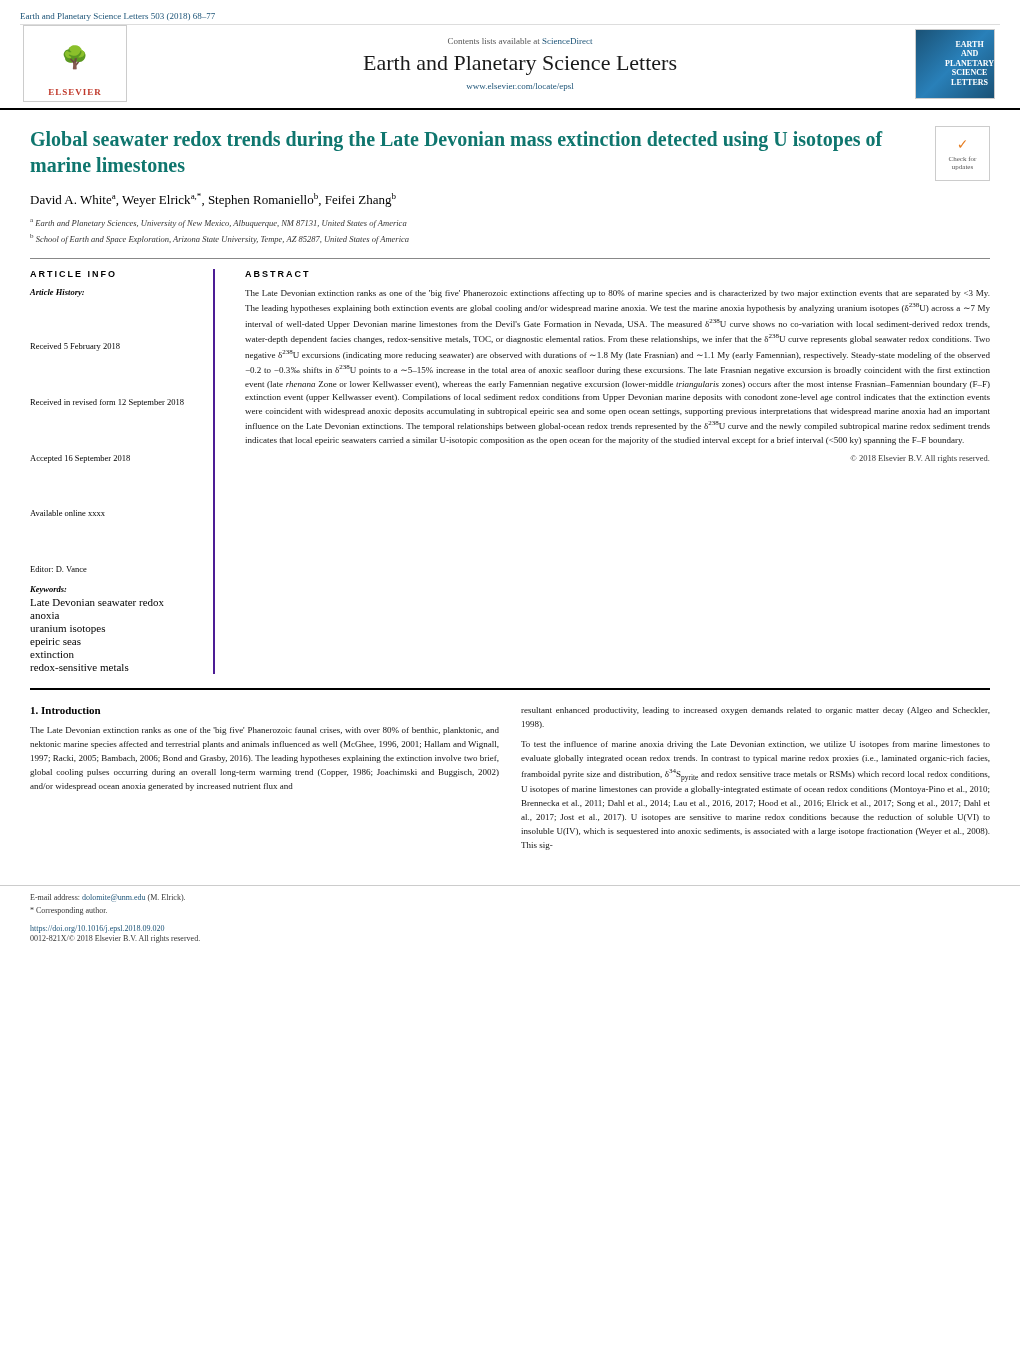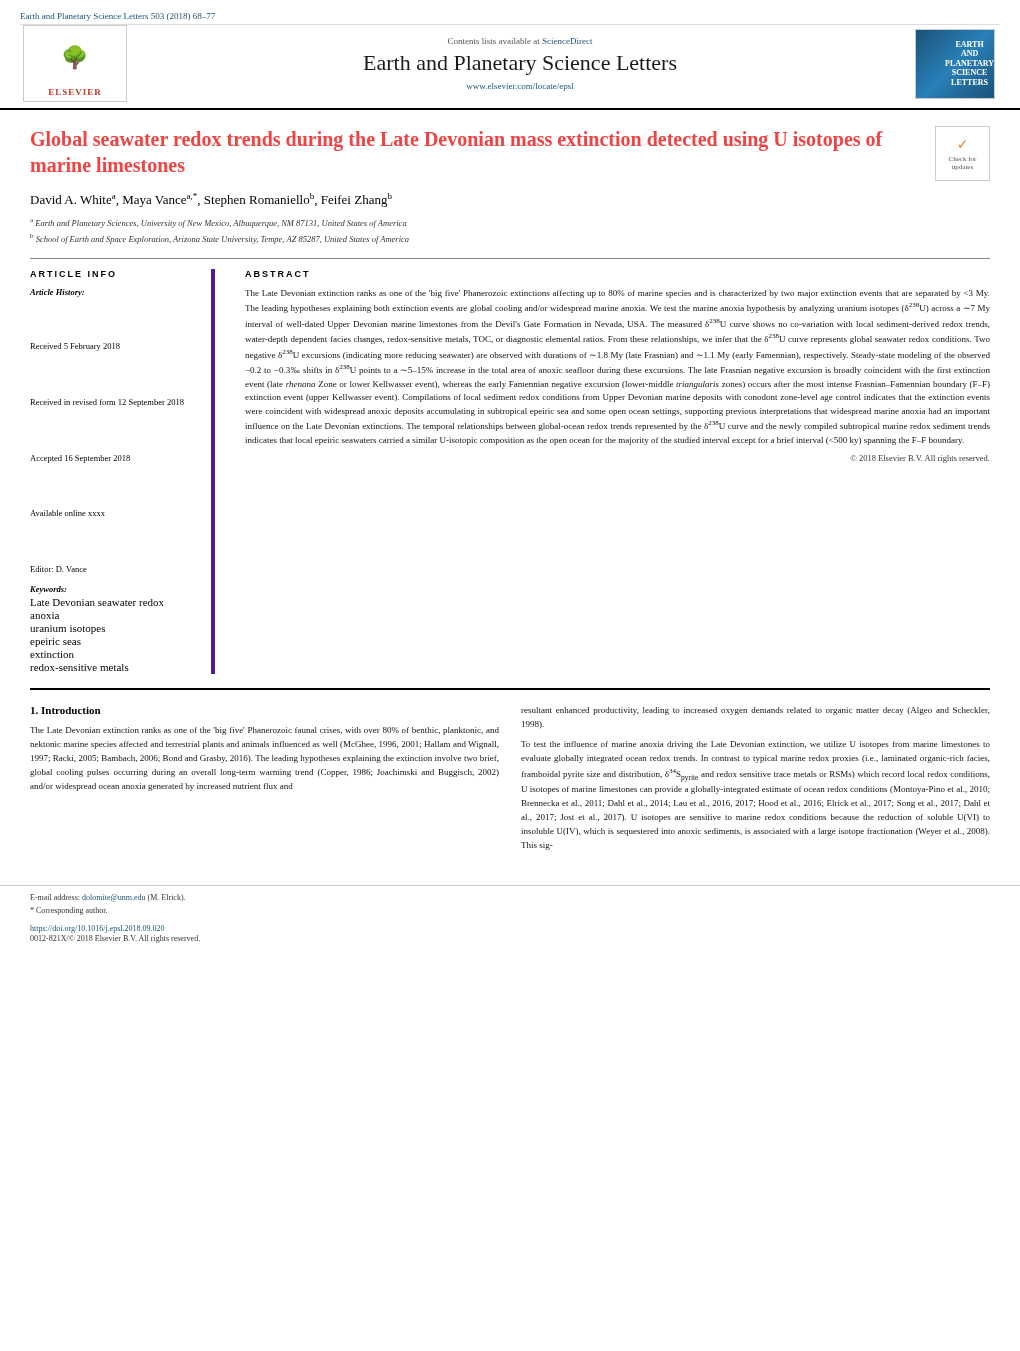--- a/index.html
+++ b/index.html
@@ -120,21 +120,21 @@
     
     .article-title-section {
       display: flex;
       align-items: flex-start;
       justify-content: space-between;
       margin-bottom: 10px;
     }
     .article-title {
       font-size: 20px;
       font-weight: bold;
-      color: #ef4444;
+      color: #0f766e;
       line-height: 1.3;
       flex: 1;
       padding-right: 16px;
     }
     .check-for-updates {
       width: 55px;
       height: 55px;
       border: 1px solid #ccc;
       display: flex;
       flex-direction: column;
@@ -171,21 +171,21 @@
     .two-col {
       display: flex;
       gap: 20px;
       border-top: 1px solid #888;
       padding-top: 10px;
       margin-bottom: 14px;
     }
     .col-left {
       width: 185px;
       flex-shrink: 0;
-      border-right: 4px solid #4c1d95;
+      border-right: 2px solid #4c1d95;
       padding-right: 12px;
     }
     .col-right {
       flex: 1;
       margin-left: 10px;
     }
     
     .article-info-title {
       font-size: 9px;
       letter-spacing: 2px;
@@ -329,21 +329,21 @@
     <div class="article-title-section">
       <div class="article-title">Global seawater redox trends during the Late Devonian mass extinction detected using U isotopes of marine limestones</div>
       <div class="check-for-updates">
         <div class="check-icon">✓</div>
         <div style="font-size:7px;text-align:center">Check for<br>updates</div>
       </div>
     </div>
 
     <div class="authors-line">
       <span class="author-name">David A. White</span><sup class="author-super">a</sup>,
-      <span class="author-name">Maya Vance</span><sup class="author-super">a,*</sup>,
+      <span class="author-name">Weyer Elrick</span><sup class="author-super">a,*</sup>,
       <span class="author-name">Stephen Romaniello</span><sup class="author-super">b</sup>,
       <span class="author-name">Feifei Zhang</span><sup class="author-super">b</sup>
     </div>
 
     <div class="affiliations">
       <div class="affil-line">
         <sup class="affil-super">a</sup>
         <span>Earth and Planetary Sciences, University of New Mexico, Albuquerque, NM 87131, United States of America</span>
       </div>
       <div class="affil-line">

